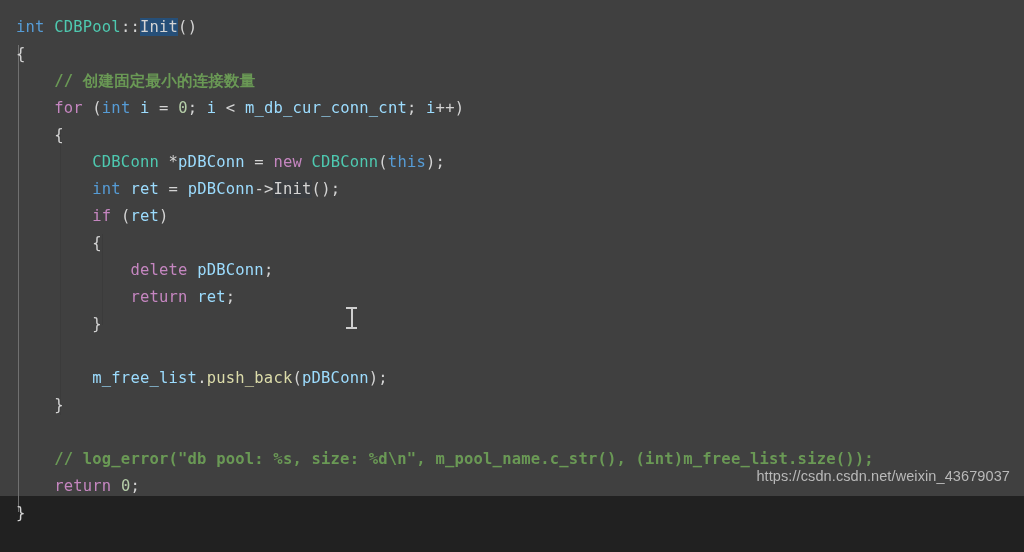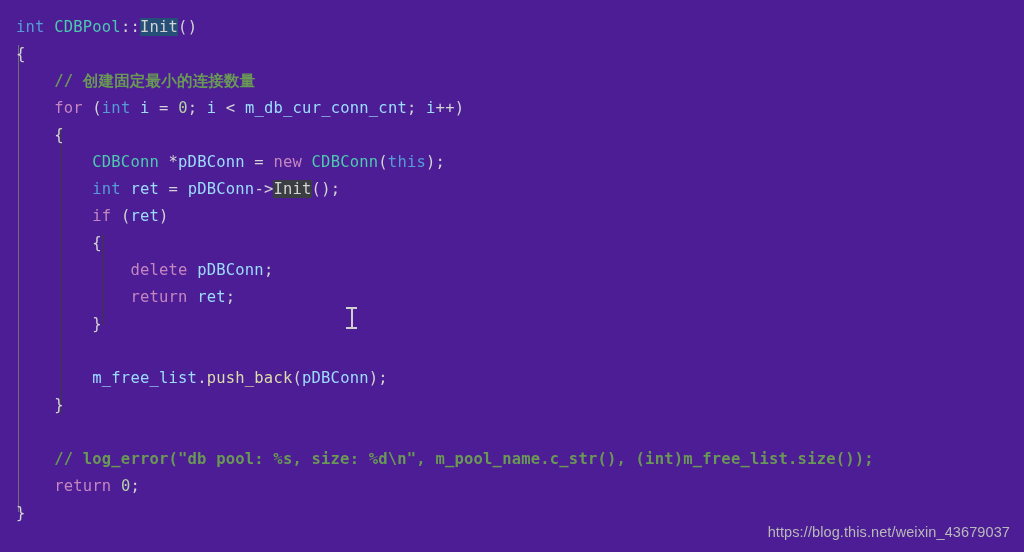--- a/index.html
+++ b/index.html
@@ -9,22 +9,22 @@
   }
   body {
     width: 1024px;
     height: 552px;
     overflow: hidden;
     font-family: "DejaVu Sans Mono", "Liberation Mono", monospace;
   }
   #editor {
     position: relative;
     width: 1024px;
-    height: 552px;
-    background: #4c1d95;
+    height: 496px;
+    background: #404040;
   }
   
   #code {
     position: absolute;
     left: 0;
     top: 14px;
     width: 1024px;
     font-size: 15.5px;
     line-height: 27px;
     letter-spacing: 0.2px;
@@ -110,15 +110,15 @@
     </div>
 
   <div id="code"><div class="line"><span class="t-type">int</span><span class="t-plain"> </span><span class="t-class">CDBPool</span><span class="t-plain">::</span><span class="t-sel">Init</span><span class="t-plain">()</span></div><div class="line"><span class="t-plain">{</span></div><div class="line"><span class="t-plain">    </span><span class="t-cmt">// 创建固定最小的连接数量</span></div><div class="line"><span class="t-plain">    </span><span class="t-key">for</span><span class="t-plain"> (</span><span class="t-type">int</span><span class="t-plain"> </span><span class="t-var">i</span><span class="t-plain"> = </span><span class="t-num">0</span><span class="t-plain">; </span><span class="t-var">i</span><span class="t-plain"> &lt; </span><span class="t-var">m_db_cur_conn_cnt</span><span class="t-plain">; </span><span class="t-var">i</span><span class="t-plain">++)</span></div><div class="line"><span class="t-plain">    </span><span class="t-plain">{</span></div><div class="line"><span class="t-plain">        </span><span class="t-class">CDBConn</span><span class="t-plain"> *</span><span class="t-var">pDBConn</span><span class="t-plain"> = </span><span class="t-key">new</span><span class="t-plain"> </span><span class="t-class">CDBConn</span><span class="t-plain">(</span><span class="t-type">this</span><span class="t-plain">);</span></div><div class="line"><span class="t-plain">        </span><span class="t-type">int</span><span class="t-plain"> </span><span class="t-var">ret</span><span class="t-plain"> = </span><span class="t-var">pDBConn</span><span class="t-plain">-&gt;</span><span class="t-occ">Init</span><span class="t-plain">();</span></div><div class="line"><span class="t-plain">        </span><span class="t-key">if</span><span class="t-plain"> (</span><span class="t-var">ret</span><span class="t-plain">)</span></div><div class="line"><span class="t-plain">        </span><span class="t-plain">{</span></div><div class="line"><span class="t-plain">            </span><span class="t-key">delete</span><span class="t-plain"> </span><span class="t-var">pDBConn</span><span class="t-plain">;</span></div><div class="line"><span class="t-plain">            </span><span class="t-key">return</span><span class="t-plain"> </span><span class="t-var">ret</span><span class="t-plain">;</span></div><div class="line"><span class="t-plain">        </span><span class="t-plain">}</span></div><div class="line">&nbsp;</div><div class="line"><span class="t-plain">        </span><span class="t-var">m_free_list</span><span class="t-plain">.</span><span class="t-fn">push_back</span><span class="t-plain">(</span><span class="t-var">pDBConn</span><span class="t-plain">);</span></div><div class="line"><span class="t-plain">    </span><span class="t-plain">}</span></div><div class="line">&nbsp;</div><div class="line"><span class="t-plain">    </span><span class="t-cmt">// log_error("db pool: %s, size: %d\n", m_pool_name.c_str(), (int)m_free_list.size());</span></div><div class="line"><span class="t-plain">    </span><span class="t-key">return</span><span class="t-plain"> </span><span class="t-num">0</span><span class="t-plain">;</span></div><div class="line"><span class="t-plain">}</span></div></div>
 
   <div id="mouse-cursor" style="left: 346px; top: 306px;">
     <div class="ib-top"></div>
     <div class="ib-stem"></div>
     <div class="ib-bot"></div>
   </div>
 
-  <div id="watermark">https://blog.this.net/weixin_43679037</div>
+  <div id="watermark">https://csdn.csdn.net/weixin_43679037</div>
 
 </div>
 
 </body></html>

